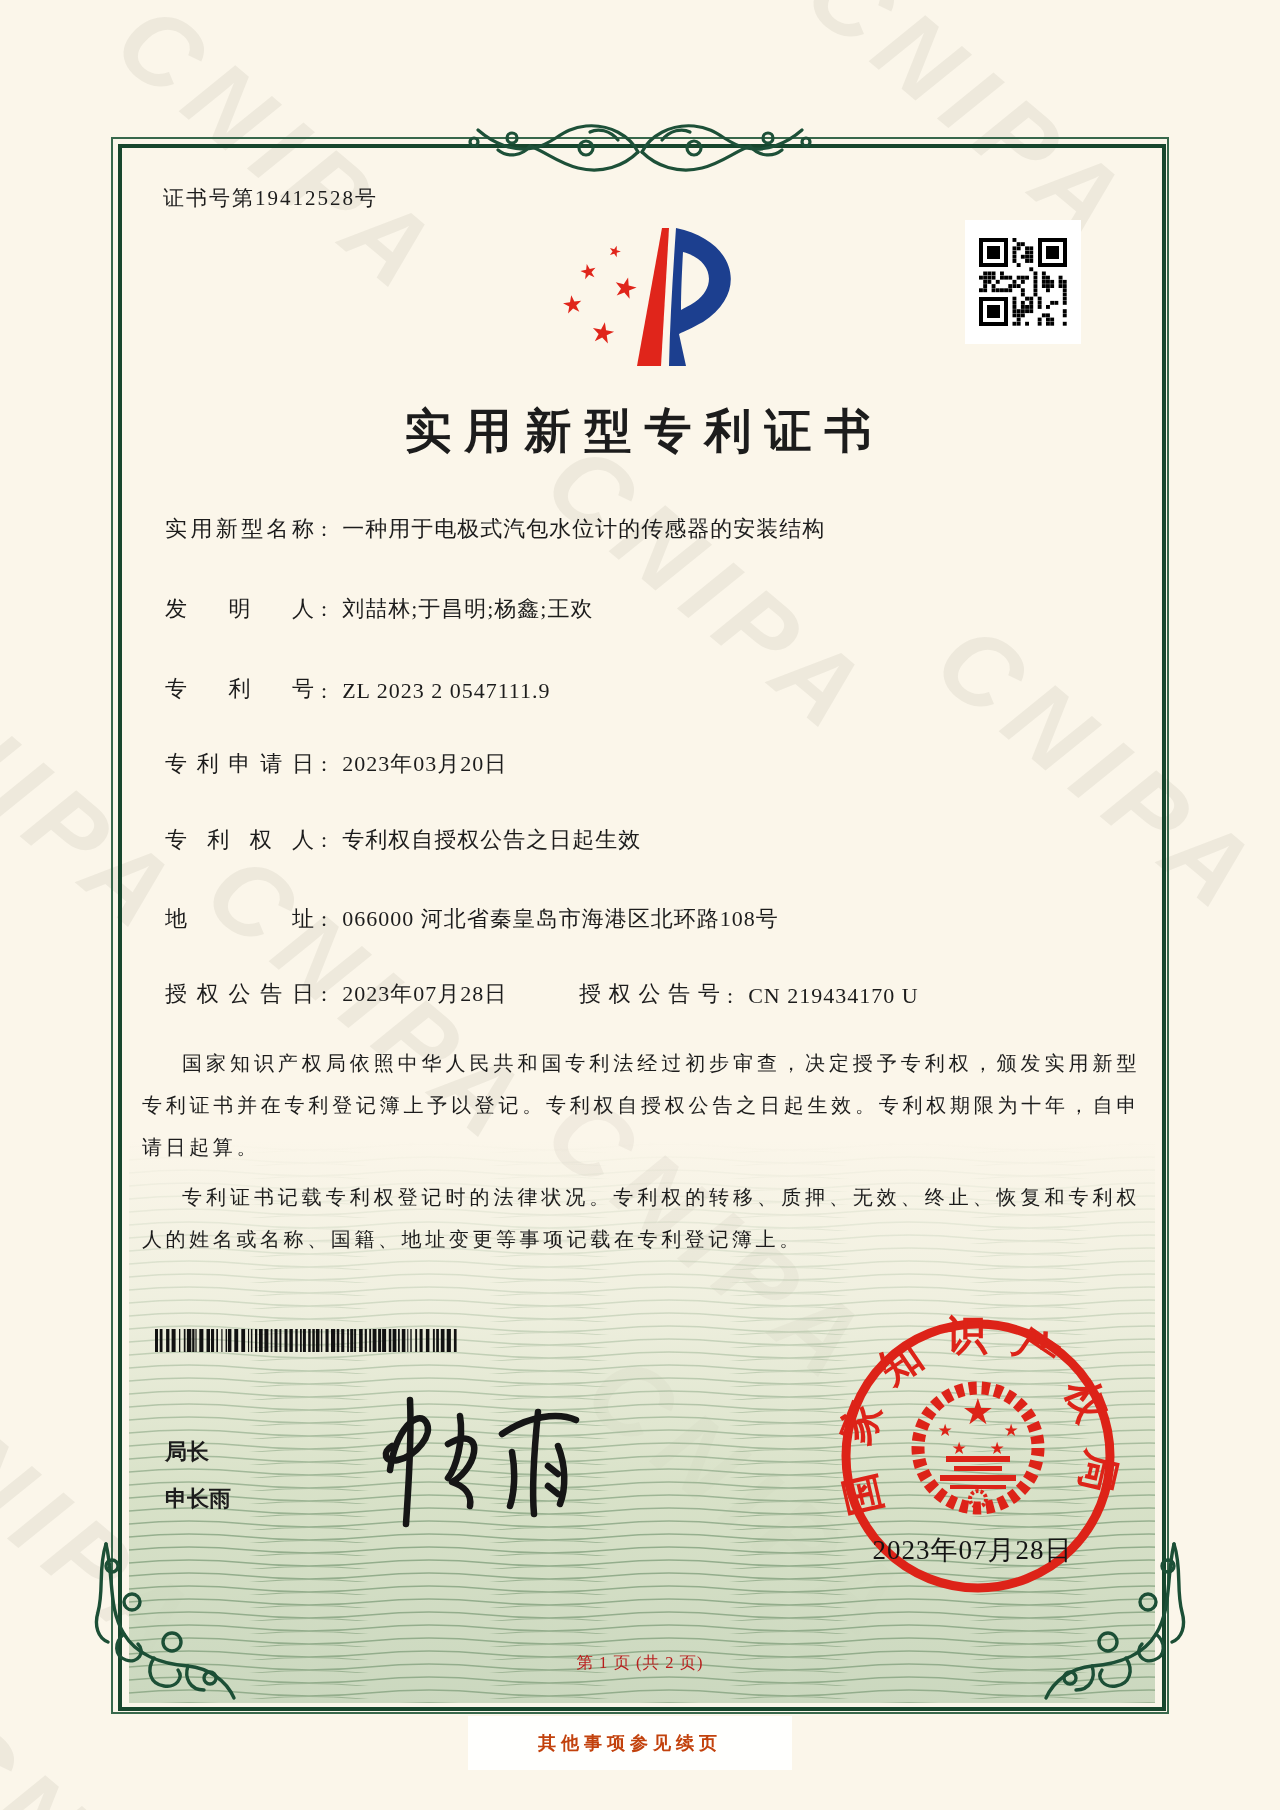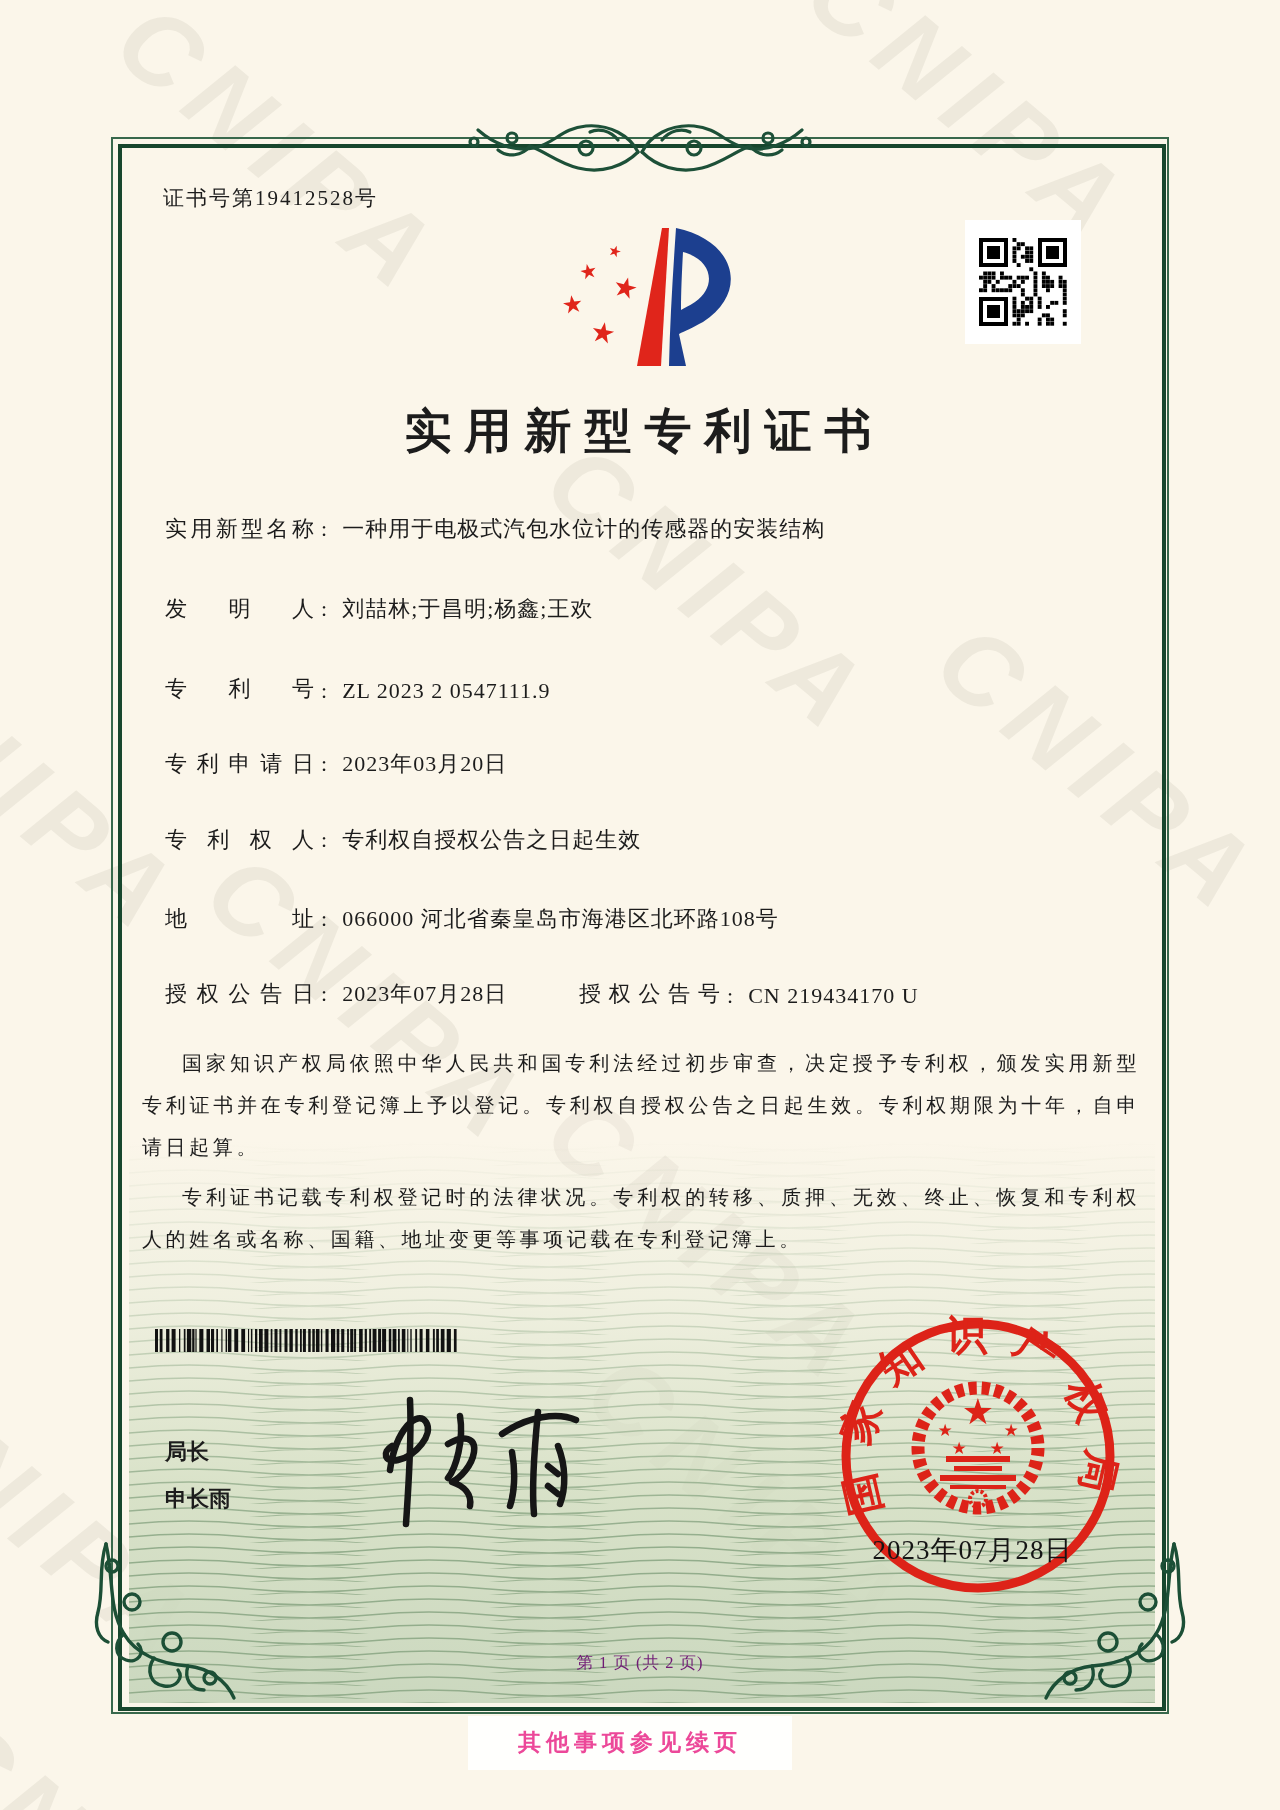--- a/index.html
+++ b/index.html
@@ -63,24 +63,24 @@
   
   .barcode{position:absolute;left:155px;top:1329px;z-index:5;}
   .director{position:absolute;left:165px;top:1428px;z-index:5;
       font-family:"Liberation Sans","DejaVu Sans",sans-serif;font-size:22px;font-weight:700;}
   .director div{line-height:47px;}
   .signature{position:absolute;left:352px;top:1382px;z-index:6;}
   .seal{position:absolute;left:828px;top:1306px;z-index:6;}
   .seal-date{position:absolute;left:855px;top:1532px;width:235px;text-align:center;
       font-size:27px;color:#151515;z-index:7;letter-spacing:1px;}
   .page-num{position:absolute;left:0;top:1652px;width:1280px;text-align:center;
-      font-size:16.5px;color:#701a75;z-index:5;letter-spacing:1px;}
+      font-size:16.5px;color:#b91c1c;z-index:5;letter-spacing:1px;}
   .cont-note{position:absolute;left:468px;top:1716px;width:324px;height:54px;background:#fffffd;
-      z-index:5;text-align:center;line-height:54px;font-size:23px;font-weight:bold;
-      letter-spacing:5px;color:#ec4899;}
+      z-index:5;text-align:center;line-height:54px;font-size:18px;font-weight:bold;
+      letter-spacing:5px;color:#c2410c;}
 </style>
 </head>
 <body>
 
 <div class="page">
 
   <div class="wm wm1">CNIPA</div>
   <div class="wm wm2">CNIPA</div>
   <div class="wm wm3">CNIPA</div>
   <div class="wm wm4">CNIPA</div>

